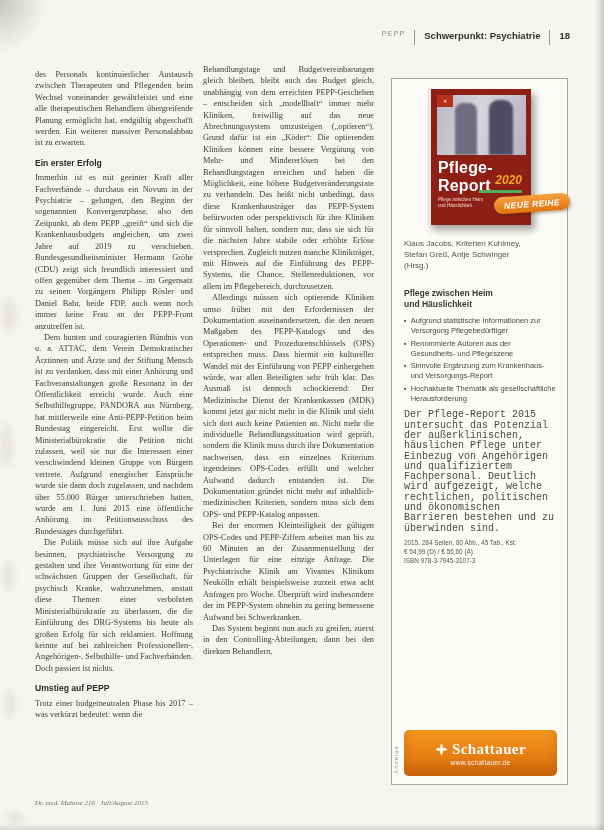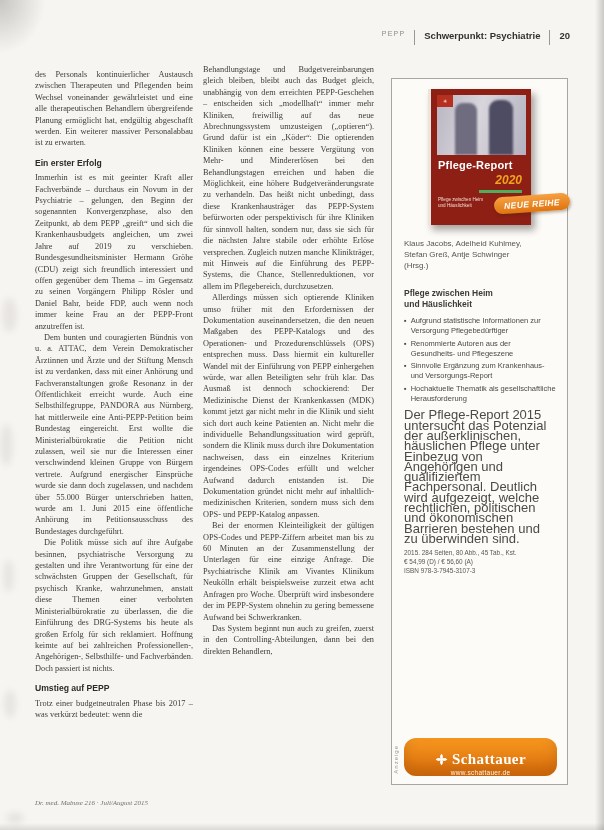--- a/index.html
+++ b/index.html
@@ -61,42 +61,42 @@
   .ad-content{flex:1;padding:6px 10px 8px 12px;display:flex;flex-direction:column;min-height:0;}
   .book-row{position:relative;height:150px;flex:none;}
   .book{position:absolute;left:24px;top:4px;width:100px;height:136px;background:#8e1f14;
      box-shadow:4px 5px 7px rgba(40,30,25,.4);border-left:3px solid #e9e4dd;}
   .book-photo{position:absolute;left:6px;right:5px;top:6px;height:60px;overflow:hidden;
      background:linear-gradient(105deg,#b9b6c2,#d8d5dc 45%,#b4b2c0);}
   .bp-fig1{position:absolute;left:18px;top:8px;width:22px;height:52px;border-radius:8px 8px 0 0;background:#6f6c80;filter:blur(1px);}
   .bp-fig2{position:absolute;left:52px;top:5px;width:24px;height:55px;border-radius:9px 9px 0 0;background:#4e4c62;filter:blur(1px);}
   .book-logo{position:absolute;left:6px;top:6px;width:16px;height:12px;background:#b5301e;
      color:#fff;font-size:5px;display:flex;align-items:center;justify-content:center;}
-  .book-title{position:absolute;left:7px;top:70px;color:#fff;font-weight:bold;font-size:11px;letter-spacing:.2px;}
+  .book-title{position:absolute;left:7px;top:70px;color:#fff;font-weight:bold;font-size:16px;letter-spacing:.2px;}
   .book-year{position:absolute;right:9px;top:84px;color:#f2a31c;font-weight:bold;font-style:italic;font-size:12px;}
   .book-strip{position:absolute;left:48px;right:9px;top:101px;height:3px;background:#4fae5b;}
   .book-sub{position:absolute;left:7px;top:108px;right:7px;color:#f3d9cf;font-size:4.6px;line-height:6px;}
   .badge{position:absolute;left:90px;top:110px;width:76px;height:17px;border-radius:9px;
      background:linear-gradient(#f6a142,#e0740f);transform:rotate(-4deg);
      box-shadow:1px 2px 3px rgba(60,40,20,.35);display:flex;align-items:center;justify-content:center;
      color:#fff;font-weight:bold;font-style:italic;font-size:8.5px;letter-spacing:.4px;}
 
   .authors{flex:none;margin-top:3px;font-size:8px;line-height:11px;color:#57544f;white-space:pre-line;}
   .ad-book-title{flex:none;margin-top:6px;font-family:"Liberation Serif",serif;font-weight:bold;
      font-size:14px;color:#cf3a05;}
   .ad-subtitle{flex:none;margin-top:17px;font-weight:bold;font-size:8.5px;line-height:11px;
      color:#3d3b37;white-space:pre-line;}
   .bullets{flex:none;margin-top:6px;}
   .bullet{display:flex;gap:4px;font-size:7.5px;line-height:10.3px;color:#4c4a46;margin-bottom:2px;}
   .bullet .mark{flex:none;color:#4c4a46;}
-  .ad-desc{flex:none;margin-top:4px;font-size:13px;line-height:10.3px;color:#4c4a46;}
+  .ad-desc{flex:none;margin-top:4px;font-size:10px;line-height:10.3px;color:#4c4a46;font-family:Liberation Mono, monospace;}
   .ad-details{flex:none;margin-top:5px;font-size:6.4px;line-height:8.8px;color:#5a5752;}
-  .pub-banner{flex:none;margin-top:auto;height:38px;border-radius:12px;
+  .pub-banner{flex:none;margin-top:auto;height:46px;border-radius:5px;
      background:linear-gradient(#f5961f,#df6f0c);box-shadow:inset 0 -10px 14px rgba(120,60,0,.25);
-     display:flex;flex-direction:column;align-items:center;justify-content:flex-end;gap:1px;}
+     display:flex;flex-direction:column;align-items:center;justify-content:center;gap:1px;}
   .pub-row{display:flex;align-items:center;gap:4px;}
   .pub-name{color:#fff;font-family:"Liberation Serif",serif;font-weight:bold;font-size:15px;letter-spacing:.4px;}
   .pub-url{color:rgba(255,255,255,.92);font-size:6.5px;letter-spacing:.3px;}
 </style>
 </head>
 <body>
 
 <div class="page">
 
   <div class="corner-tl"></div>
@@ -106,21 +106,21 @@
   <div class="blob" style="left:0;top:424px;width:13px;height:42px;"></div>
   <div class="blob" style="left:3px;top:560px;width:11px;height:32px;"></div>
   <div class="blob" style="left:4px;top:690px;width:12px;height:28px;"></div>
   <div class="blob" style="left:6px;top:812px;width:18px;height:12px;"></div>
 
   <div class="header">
     <span class="kicker">PEPP</span>
     <span class="hdr-div"></span>
     <span class="section">Schwerpunkt: Psychiatrie</span>
     <span class="hdr-div"></span>
-    <span class="pagenum">20</span>
+    <span class="pagenum">18</span>
   </div>
 
   <div class="col col1">
     <p>des Personals kontinuierlicher Austausch zwischen Therapeuten und Pflegenden beim Wechsel voneinander gewährleistet und eine alle therapeutischen Behandlern übergreifende Planung ermöglicht hat, endgültig abgeschafft werden. Ein weiterer massiver Personalabbau ist zu erwarten.</p>
     <div class="subhead">Ein erster Erfolg</div>
     <p>Immerhin ist es mit geeinter Kraft aller Fachverbände – durchaus ein Novum in der Psychiatrie – gelungen, den Beginn der sogenannten Konvergenzphase, also den Zeitpunkt, ab dem PEPP „greift“ und sich die Krankenhausbudgets angleichen, um zwei Jahre auf 2019 zu verschieben. Bundesgesundheitsminister Hermann Gröhe (CDU) zeigt sich freundlich interessiert und offen gegenüber dem Thema – im Gegensatz zu seinen Vorgängern Philipp Rösler und Daniel Bahr, beide FDP, auch wenn noch immer keine Frau an der PEPP-Front anzutreffen ist.</p>
     <p class="indent">Dem bunten und couragierten Bündnis von u. a. ATTAC, dem Verein Demokratischer Ärztinnen und Ärzte und der Stiftung Mensch ist zu verdanken, dass mit einer Anhörung und Fachveranstaltungen große Resonanz in der Öffentlichkeit erreicht wurde. Auch eine Selbsthilfegruppe, PANDORA aus Nürnberg, hat mittlerweile eine Anti-PEPP-Petition beim Bundestag eingereicht. Erst wollte die Ministerialbürokratie die Petition nicht zulassen, weil sie nur die Interessen einer verschwindend kleinen Gruppe von Bürgern vertrete. Aufgrund energischer Einsprüche wurde sie dann doch zugelassen, und nachdem über 55.000 Bürger unterschrieben hatten, wurde am 1. Juni 2015 eine öffentliche Anhörung im Petitionsausschuss des Bundestages durchgeführt.</p>
     <p class="indent">Die Politik müsse sich auf ihre Aufgabe besinnen, psychiatrische Versorgung zu gestalten und ihre Verantwortung für eine der schwächsten Gruppen der Gesellschaft, für psychisch Kranke, wahrzunehmen, anstatt diese Themen einer verbohrten Ministerialbürokratie zu überlassen, die die Einführung des DRG-Systems bis heute als großen Erfolg für sich reklamiert. Hoffnung keimte auf bei zahlreichen Professionellen-, Angehörigen-, Selbsthilfe- und Fachverbänden. Doch passiert ist nichts.</p>
     <div class="subhead">Umstieg auf PEPP</div>
     <p>Trotz einer budgetneutralen Phase bis 2017 – was verkürzt bedeutet: wenn die</p>
@@ -165,21 +165,21 @@
           <div class="book-logo">✳</div>
           <div class="book-title">Pflege-Report</div>
           <div class="book-year">2020</div>
           <div class="book-strip"></div>
           <div class="book-sub" style="white-space:pre-line;">Pflege zwischen Heim
 und Häuslichkeit</div>
         </div>
         <div class="badge">NEUE REIHE</div>
       </div>
 
-      <div class="authors">Klaus Jacobs, Adelheid Kuhlmey,
+      <div class="authors">Klaus Jacobs, Kriterien Kuhlmey,
 Stefan Greß, Antje Schwinger
 (Hrsg.)</div>
       <div class="ad-subtitle">Pflege zwischen Heim
 und Häuslichkeit</div>
 
       <div class="bullets">
         <div class="bullet">
           <span class="mark">▪</span>
           <span>Aufgrund statistische Informationen zur Versorgung Pflegebedürftiger</span>
         </div>

